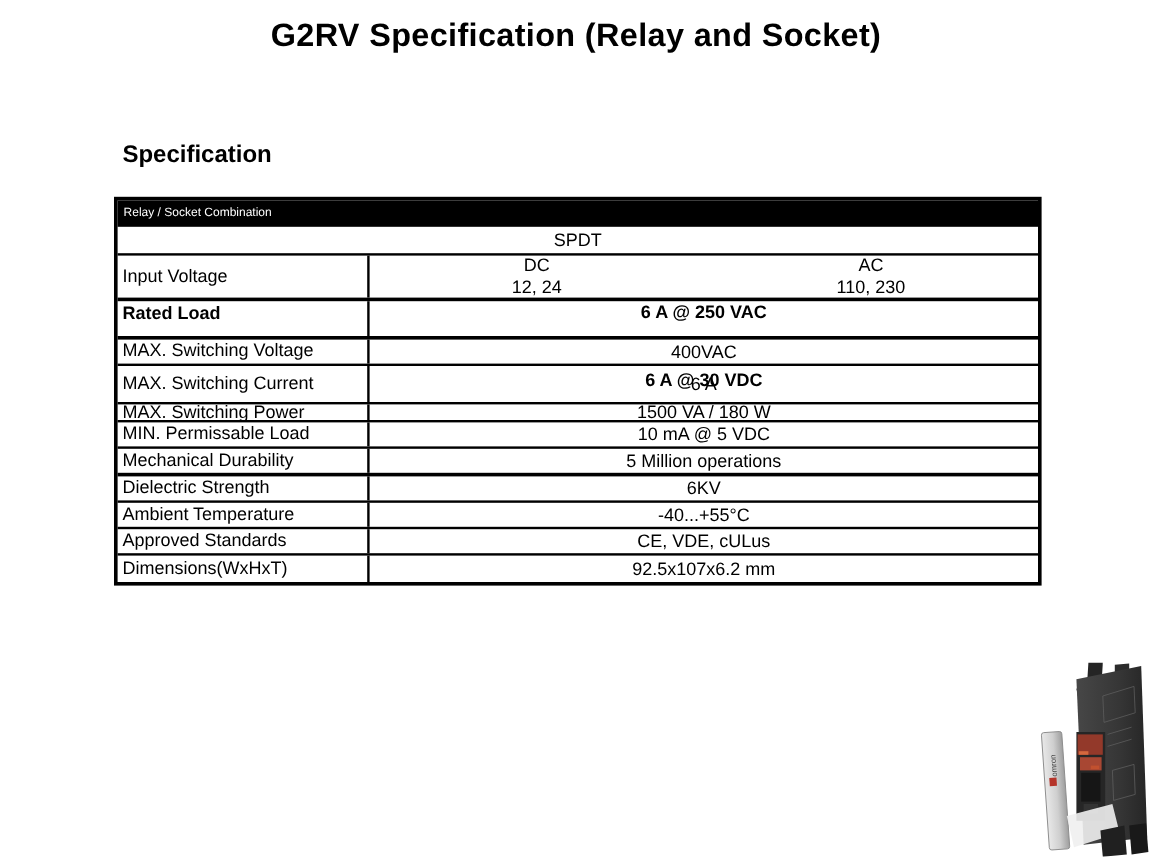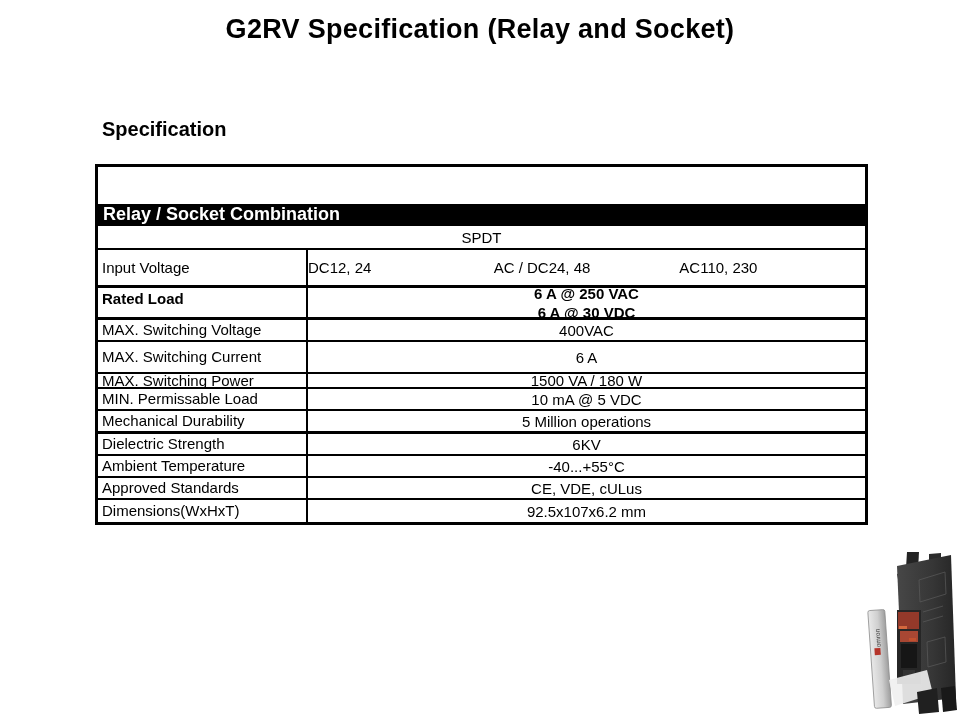--- a/index.html
+++ b/index.html
@@ -29,26 +29,25 @@
     position: absolute;
     left: 95px; top: 164px;
     width: 773px;
     border: 3px solid #000;
     box-sizing: border-box;
     background: #fff;
   }
   .thead {
     background: #000;
     color: #fff;
-    font-weight: bold;
-    font-size: 18px;
+    font-weight: normal;
+    font-size: 10px;
     height: 22px;
     line-height: 21px;
     padding-left: 5px;
-    margin-top: 37px;
   }
   .row {
     display: flex;
     border-bottom: 2px solid #000;
     box-sizing: border-box;
   }
   .row.thick { border-bottom-width: 3px; }
   .row.last { border-bottom: none; }
   .h20 { height: 32px; }  .h21 { height: 15px; }
   .h22 { height: 22px; }  .h23 { height: 23px; }
@@ -69,23 +68,23 @@
   .cell-value {
     flex: 1;
     font-size: 15px;
     display: flex;
     flex-direction: column;
     justify-content: center;
     text-align: center;
     line-height: 19px;
   }
   .cell-value.va-top { justify-content: flex-start; padding-top: 3px; }
-  .cell-value.spread { justify-content: center; }
+  .cell-value.spread { justify-content: flex-start; gap: 38px; }
   .subcols { display: flex; width: 100%; height: 100%; align-items: center; }
-  .subcol { flex: 1; display: flex; flex-direction: row; line-height: 18px; }
+  .subcol { flex: 1; display: flex; flex-direction: column; line-height: 18px; }
   .product-photo {
     position: absolute;
     left: 857px; top: 552px;
     width: 103px; height: 162px;
   }
 </style>
 </head>
 <body>
 
 <div class="page-title">G2RV Specification (Relay and Socket)</div>
@@ -100,24 +99,20 @@
     <div class="cell-value">SPDT</div>
   </div>
 
   <div class="row h38 thick">
     <div class="cell-label">Input Voltage</div>
     <div class="cell-value">
       <div class="subcols">
         <div class="subcol">
           <span>DC</span>
           <span>12, 24</span>
-        </div>
-        <div class="subcol">
-          <span>AC / DC</span>
-          <span>24, 48</span>
         </div>
         <div class="subcol">
           <span>AC</span>
           <span>110, 230</span>
         </div>
       </div>
     </div>
   </div>
 
   <div class="row h48 thick">

